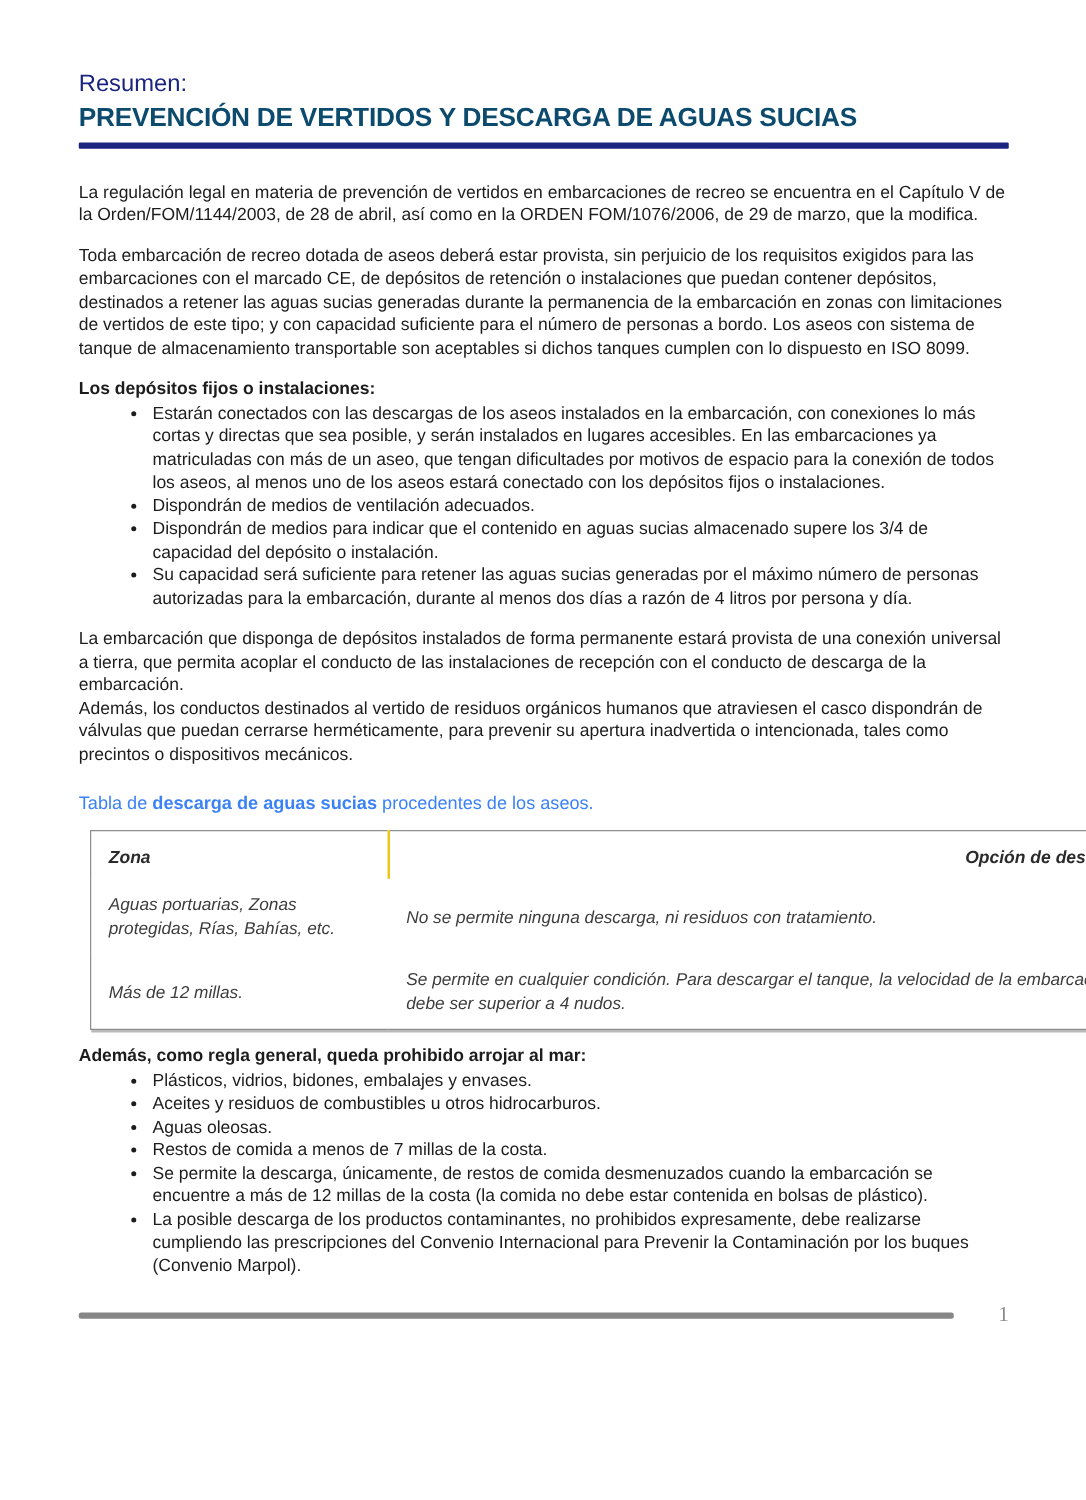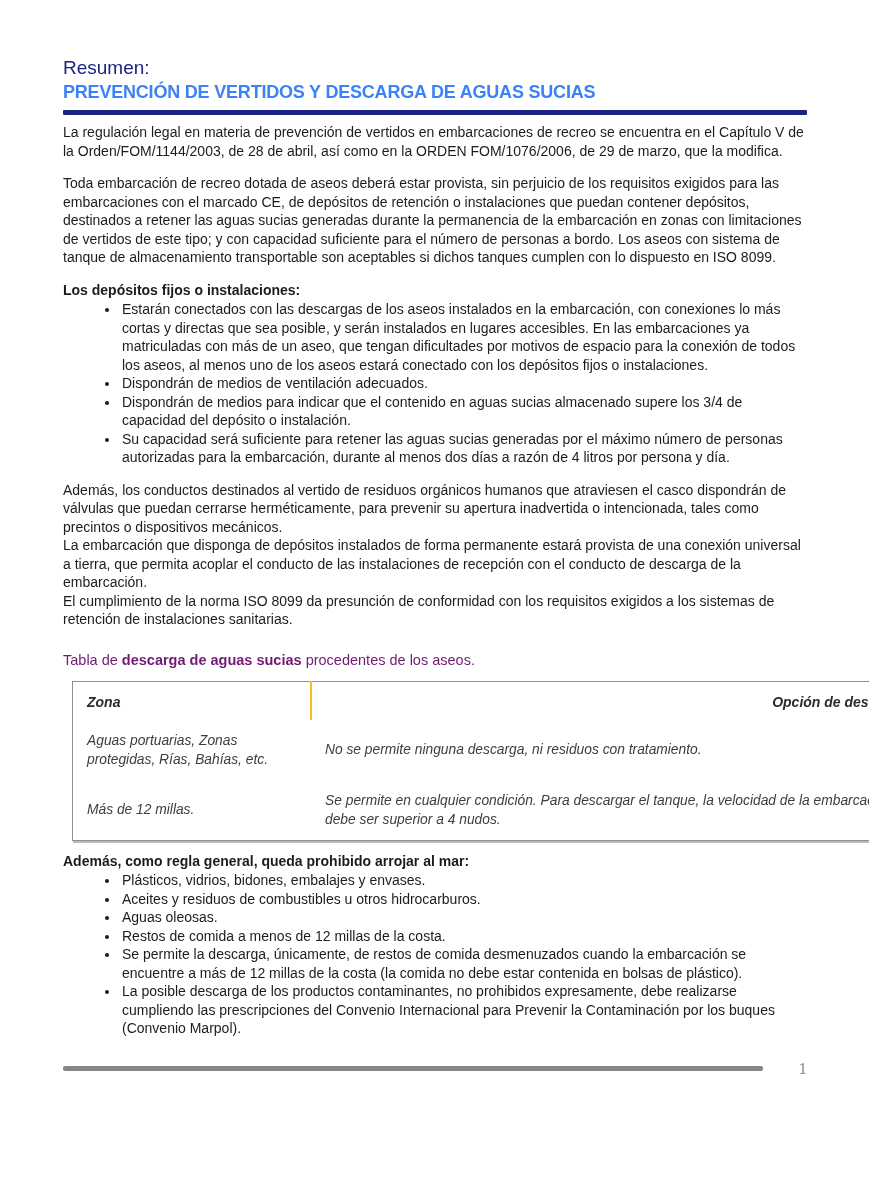--- a/index.html
+++ b/index.html
@@ -23,57 +23,57 @@
     background: #ffffff;
   }
   .kicker {
     font-size: 19px;
     line-height: 1.25;
     color: #1b2580;
     font-weight: 400;
   }
   .doc-title {
     margin: 2px 0 0 0;
-    font-size: 18px;
+    font-size: 21px;
     line-height: 1.2;
     font-weight: 700;
     letter-spacing: -0.2px;
-    color: #3b82f6;
+    color: #0c4a6e;
   }
   .title-rule {
     margin-top: 7px;
     height: 5px;
     background: #1b2580;
     border-radius: 1px;
   }
   .body-text {
     font-size: 14px;
     line-height: 18.5px;
   }
   p.para {
     margin: 14px 0 0 0;
   }
-  .para.first { margin-top: 8px; }
+  .para.first { margin-top: 25px; }
   .list-block { margin-top: 14px; }
   .list-intro { margin: 0; font-weight: bold; }
   ul.doc-list {
     margin: 1px 0 0 0;
     padding-left: 57px;
     list-style: disc outside;
   }
   ul.doc-list li {
     margin: 0;
     padding-left: 2px;
   }
   .multi-para { margin-top: 14px; }
   .multi-para div { margin: 0; }
   .table-caption {
     margin: 23px 0 0 0;
     font-size: 14.5px;
-    color: #701a75;
+    color: #3b82f6;
   }
   .table-caption b { font-weight: 700; }
   .zone-table-wrap {
     margin: 13px 0 0 9px;
     width: 849px;
     font-style: italic;
   }
   table.zone-table {
     width: 100%;
     border-collapse: collapse;
@@ -137,23 +137,22 @@
     <p class="list-intro">Los depósitos fijos o instalaciones:</p>
     <ul class="doc-list">
       <li>Estarán conectados con las descargas de los aseos instalados en la embarcación, con conexiones lo más cortas y directas que sea posible, y serán instalados en lugares accesibles. En las embarcaciones ya matriculadas con más de un aseo, que tengan dificultades por motivos de espacio para la conexión de todos los aseos, al menos uno de los aseos estará conectado con los depósitos fijos o instalaciones.</li>
       <li>Dispondrán de medios de ventilación adecuados.</li>
       <li>Dispondrán de medios para indicar que el contenido en aguas sucias almacenado supere los 3/4 de capacidad del depósito o instalación.</li>
       <li>Su capacidad será suficiente para retener las aguas sucias generadas por el máximo número de personas autorizadas para la embarcación, durante al menos dos días a razón de 4 litros por persona y día.</li>
     </ul>
   </div>
 
   <div class="multi-para body-text">
+    <div>La embarcación que disponga de depósitos instalados de forma permanente estará provista de una conexión universal a tierra, que permita acoplar el conducto de las instalaciones de recepción con el conducto de descarga de la embarcación.</div>
     <div>Además, los conductos destinados al vertido de residuos orgánicos humanos que atraviesen el casco dispondrán de válvulas que puedan cerrarse herméticamente, para prevenir su apertura inadvertida o intencionada, tales como precintos o dispositivos mecánicos.</div>
-    <div>La embarcación que disponga de depósitos instalados de forma permanente estará provista de una conexión universal a tierra, que permita acoplar el conducto de las instalaciones de recepción con el conducto de descarga de la embarcación.</div>
-    <div>El cumplimiento de la norma ISO 8099 da presunción de conformidad con los requisitos exigidos a los sistemas de retención de instalaciones sanitarias.</div>
   </div>
 
   <p class="table-caption"><span>Tabla de </span><b>descarga de aguas sucias</b><span> procedentes de los aseos.</span></p>
 
   <div class="zone-table-wrap">
     <table class="zone-table">
       <thead>
         <tr>
           <th class="zone-col">Zona</th>
           <th class="opt-col">Opción de descarga</th>
@@ -171,21 +170,21 @@
       </tbody>
     </table>
   </div>
 
   <div class="after-table body-text">
     <p class="list-intro">Además, como regla general, queda prohibido arrojar al mar:</p>
     <ul class="doc-list">
       <li>Plásticos, vidrios, bidones, embalajes y envases.</li>
       <li>Aceites y residuos de combustibles u otros hidrocarburos.</li>
       <li>Aguas oleosas.</li>
-      <li>Restos de comida a menos de 12 millas de la costa.</li>
+      <li>Restos de comida a menos de 7 millas de la costa.</li>
       <li>Se permite la descarga, únicamente, de restos de comida desmenuzados cuando la embarcación se encuentre a más de 12 millas de la costa (la comida no debe estar contenida en bolsas de plástico).</li>
       <li>La posible descarga de los productos contaminantes, no prohibidos expresamente, debe realizarse cumpliendo las prescripciones del Convenio Internacional para Prevenir la Contaminación por los buques (Convenio Marpol).</li>
     </ul>
   </div>
 
   <div class="footer">
     <div class="footer-line"></div>
     <div class="page-number">1</div>
   </div>
 

